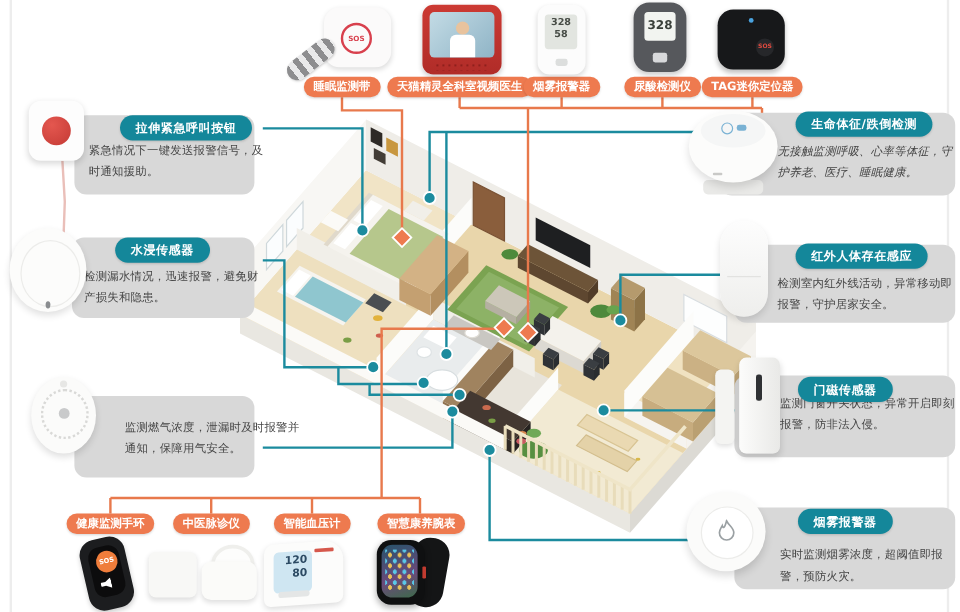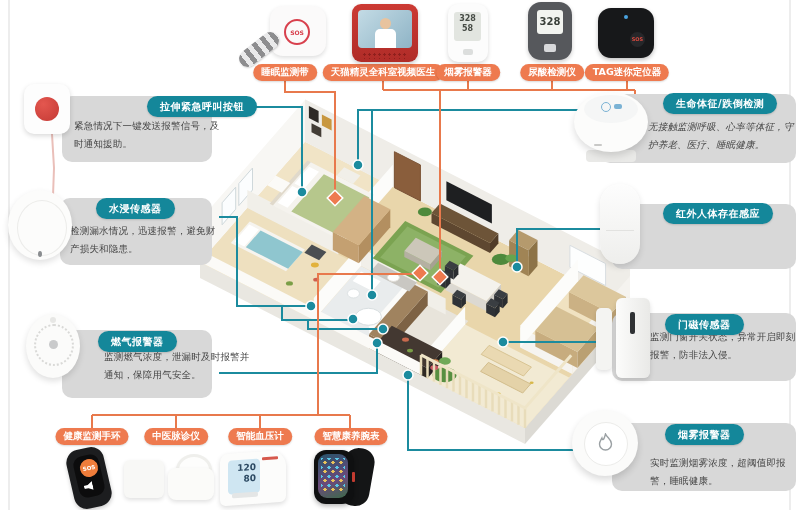--- a/index.html
+++ b/index.html
@@ -271,45 +271,45 @@
       <circle cx="377" cy="343" r="5" fill="#1b8b9e" stroke="#fff" stroke-width="1.5"></circle>
       <circle cx="408" cy="375" r="5" fill="#1b8b9e" stroke="#fff" stroke-width="1.5"></circle>
       <circle cx="517" cy="267" r="5" fill="#1b8b9e" stroke="#fff" stroke-width="1.5"></circle>
       <circle cx="503" cy="342" r="5" fill="#1b8b9e" stroke="#fff" stroke-width="1.5"></circle>
       <rect x="-5.5" y="-5.5" width="11" height="11" fill="#ee7a4f" stroke="#fff" stroke-width="1.5" transform="translate(335,198) rotate(45)"></rect>
       <rect x="-5.5" y="-5.5" width="11" height="11" fill="#ee7a4f" stroke="#fff" stroke-width="1.5" transform="translate(420,273) rotate(45)"></rect>
       <rect x="-5.5" y="-5.5" width="11" height="11" fill="#ee7a4f" stroke="#fff" stroke-width="1.5" transform="translate(440,277) rotate(45)"></rect>
     </svg>
 
   <div class="card" style="left:62px;top:96px;width:150px;height:66px;"></div>
-  <div class="pill teal" style="left:100px;top:96px;margin-left:47px;">拉伸紧急呼叫按钮</div>
+  <div class="pill teal" style="left:100px;top:96px;">拉伸紧急呼叫按钮</div>
   <div class="card-text" style="left:74px;top:117px;">紧急情况下一键发送报警信号，及时通知援助。</div>
 
   <div class="card" style="left:60px;top:198px;width:152px;height:67px;"></div>
   <div class="pill teal" style="left:96px;top:198px;">水浸传感器</div>
   <div class="card-text" style="left:70px;top:222px;">检测漏水情况，迅速报警，避免财产损失和隐患。</div>
 
   <div class="card" style="left:62px;top:330px;width:150px;height:68px;"></div>
-  <div class="pill teal" style="left:98px;top:331px;">燃气报警器</div>
   <div class="card-text" style="left:72px;top:348px;margin-left:32px;">监测燃气浓度，泄漏时及时报警并通知，保障用气安全。</div>
 
   <div class="card" style="left:600px;top:94px;width:196px;height:69px;"></div>
   <div class="pill teal" style="left:663px;top:93px;">生命体征/跌倒检测</div>
   <div class="card-text" style="left:648px;top:118px;font-style:italic;">无接触监测呼吸、心率等体征，守护养老、医疗、睡眠健康。</div>
 
   <div class="card" style="left:612px;top:204px;width:184px;height:65px;"></div>
   <div class="pill teal" style="left:663px;top:203px;">红外人体存在感应</div>
+  <div class="card-text" style="left:648px;top:228px;">检测室内红外线活动，异常移动即报警，守护居家安全。</div>
 
   <div class="card" style="left:612px;top:313px;width:184px;height:68px;"></div>
   <div class="pill teal" style="left:665px;top:314px;">门磁传感器</div>
   <div class="card-text" style="left:650px;top:328px;">监测门窗开关状态，异常开启即刻报警，防非法入侵。</div>
 
   <div class="card" style="left:612px;top:423px;width:184px;height:68px;"></div>
   <div class="pill teal" style="left:665px;top:424px;">烟雾报警器</div>
-  <div class="card-text" style="left:650px;top:454px;">实时监测烟雾浓度，超阈值即报警，睡眠健康。</div>
+  <div class="card-text" style="left:650px;top:454px;">实时监测烟雾浓度，超阈值即报警，预防火灾。</div>
 
   <div class="pill orange" style="left:285px;top:64px;">睡眠监测带</div>
   <div class="pill orange" style="left:383px;top:64px;">天猫精灵全科室视频医生</div>
   <div class="pill orange" style="left:468px;top:64px;">烟雾报警器</div>
   <div class="pill orange" style="left:552px;top:64px;">尿酸检测仪</div>
   <div class="pill orange" style="left:627px;top:64px;">TAG迷你定位器</div>
 
   <div class="pill orange" style="left:92px;top:428px;">健康监测手环</div>
   <div class="pill orange" style="left:176px;top:428px;">中医脉诊仪</div>
   <div class="pill orange" style="left:260px;top:428px;">智能血压计</div>

